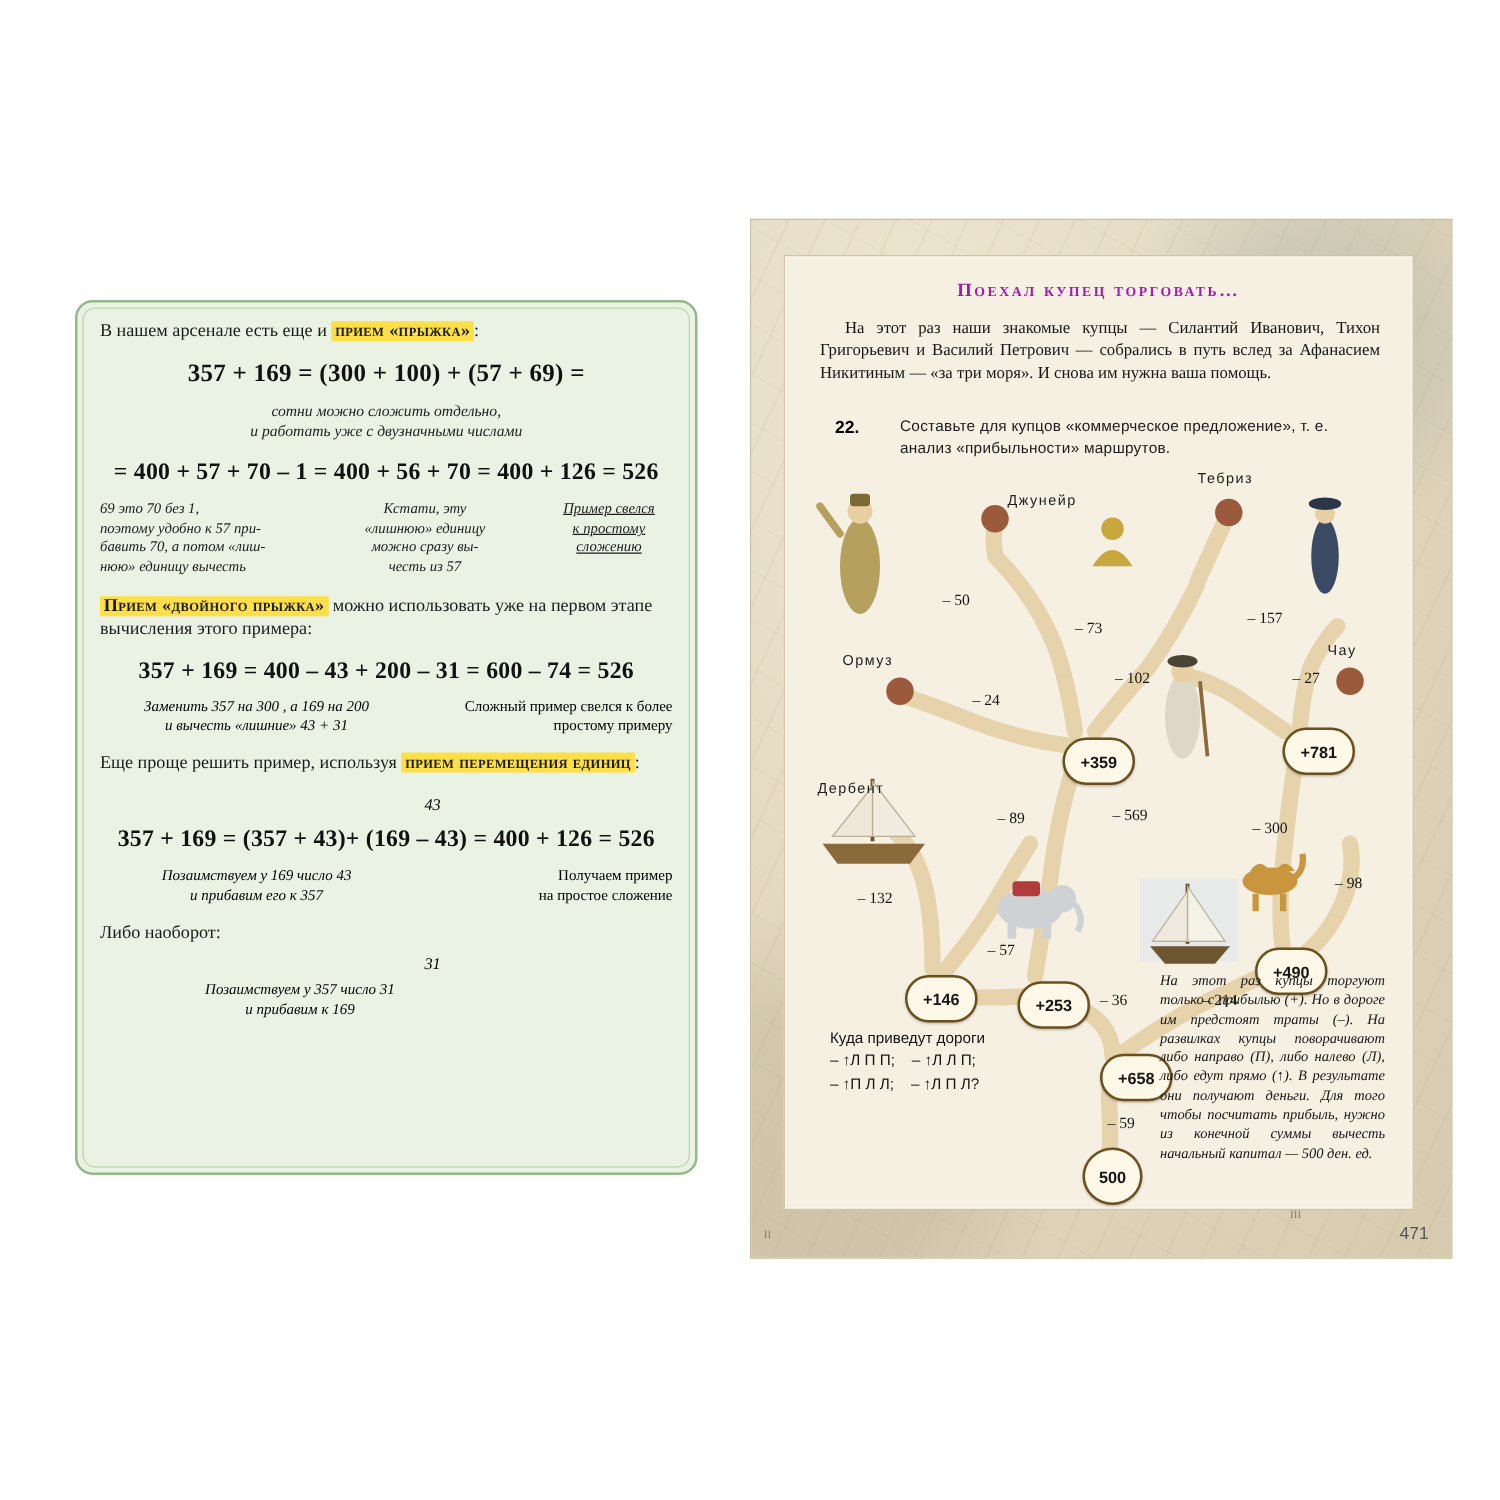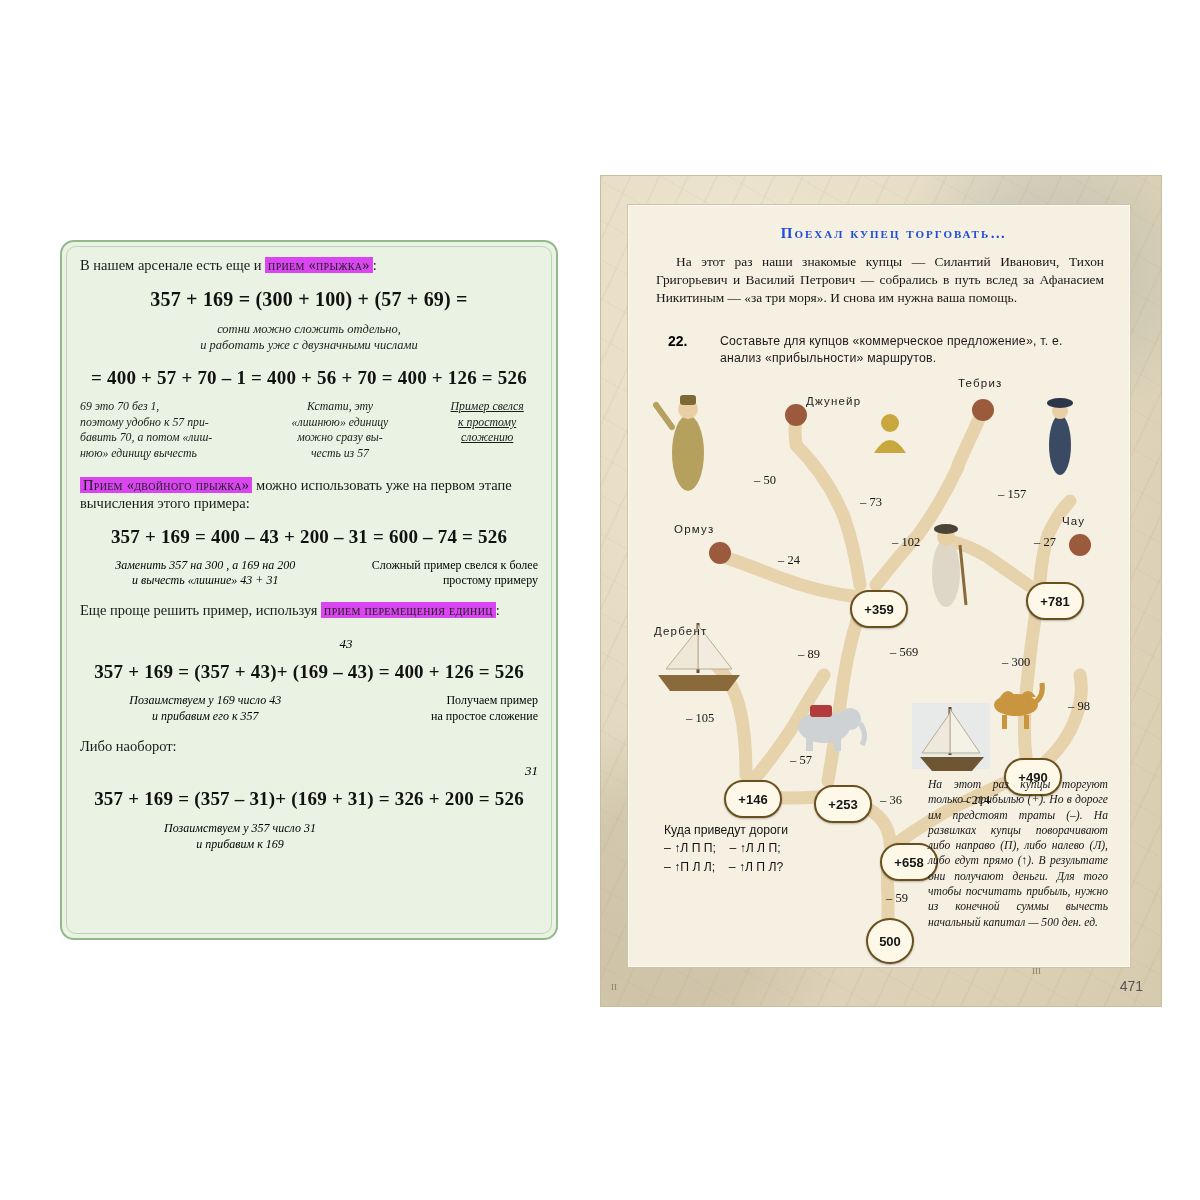--- a/index.html
+++ b/index.html
@@ -21,22 +21,22 @@
     border-radius:14px;
     box-sizing:border-box;
     padding:14px 18px;
   }
   .green-box::before{
     content:"";position:absolute;left:4px;top:4px;right:4px;bottom:4px;
     border:1px solid #bcd4b3;border-radius:10px;pointer-events:none;
   }
   .lp-text{font-size:14.5px;color:#1a1a1a;line-height:1.28;}
   .hl{
-    background:#d946ef;padding:0 3px;font-variant:small-caps;
-    letter-spacing:.3px;font-weight:400;margin-top:40px;
+    background:#fde047;padding:0 3px;font-variant:small-caps;
+    letter-spacing:.3px;font-weight:700;margin-top:40px;
   }
   .eq{
     text-align:center;font-size:20px;font-weight:bold;color:#111;
     margin:13px 0 10px 0;letter-spacing:.2px;
   }
   .eq-sm{font-size:19px;}
   .note-c{
     text-align:center;font-style:italic;font-size:12.5px;color:#222;
     line-height:1.35;margin:2px 0 10px 0;
   }
@@ -45,21 +45,21 @@
   .c1{width:185px;}
   .c2{width:150px;text-align:center;}
   .c3{width:115px;text-align:center;text-decoration:underline;}
   .cols2{display:flex;gap:16px;margin:4px 0 12px 0;}
   .cols2 .a{width:255px;text-align:center;font-style:italic;font-size:12px;line-height:1.32;}
   .cols2 .b{width:195px;text-align:right;font-size:12px;line-height:1.32;}
   .small-above{
     font-style:italic;font-size:13px;text-align:center;margin:16px 0 -4px 74px;
   }
   .small-above2{
-    font-style:italic;font-size:13px;text-align:right;margin:8px 0 -4px 74px;
+    font-style:italic;font-size:13px;text-align:center;margin:8px 0 -4px 74px;
   }
   .bot-note{font-style:italic;font-size:12px;line-height:1.35;margin-top:8px;}
 
   
   .right-page{
     position:absolute;left:600px;top:175px;width:560px;height:830px;
     background:
       radial-gradient(ellipse at 25% 18%, #efe6d2 0%, #e6dcc4 38%, #ded3b8 70%, #d6cbae 100%);
     border:1px solid #c9bd9d;
     overflow:hidden;
@@ -77,22 +77,22 @@
     position:absolute;left:26px;top:28px;width:502px;height:762px;
     background:#f5f0e2;
     border:1px solid #cfc4a6;
     box-shadow:0 0 0 1px rgba(255,255,255,.6) inset;
   }
   .paper::before{
     content:"";position:absolute;inset:-3px;
     border:3px dashed rgba(210,198,168,.0);
   }
   .rp-title{
-    position:absolute;left:15px;top:20px;width:100%;text-align:center;
-    font-size:15px;font-weight:bold;letter-spacing:2px;color:#1d4ed8;
+    position:absolute;left:0;top:20px;width:100%;text-align:center;
+    font-size:15px;font-weight:bold;letter-spacing:2px;color:#a21caf;
     font-variant:small-caps;
   }
   .rp-intro{
     position:absolute;left:28px;top:48px;width:448px;
     font-size:13.4px;line-height:1.34;text-align:justify;color:#161616;
     text-indent:20px;
   }
   .task-no{
     position:absolute;left:40px;top:128px;font-size:14px;font-weight:bold;
     font-family:"Liberation Sans",sans-serif;
@@ -193,21 +193,20 @@
       <div class="cols2">
         <div class="a" style="white-space:pre-line">Позаимствуем у 169 число 43
 и прибавим его к 357</div>
         <div class="b" style="white-space:pre-line">Получаем пример
 на простое сложение</div>
       </div>
 
       <div class="lp-text">Либо наоборот:</div>
 
       <div class="small-above2">31</div>
-      <div class="eq eq-sm">357 + 169 = (357 – 31)+ (169 + 31) = 326 + 200 = 526</div>
 
       <div class="bot-note" style="white-space:pre-line;text-align:center;width:300px;margin-left:10px">Позаимствуем у 357 число 31
 и прибавим к 169</div>
 
     </div>
 
   </div>
 
   <div class="right-page">
     <div class="map-tint"></div>
@@ -328,21 +327,21 @@
       <div class="edge-label" style="left:126px;top:268px">– 50</div>
       <div class="edge-label" style="left:232px;top:290px">– 73</div>
       <div class="edge-label" style="left:370px;top:282px">– 157</div>
       <div class="edge-label" style="left:150px;top:348px">– 24</div>
       <div class="edge-label" style="left:264px;top:330px">– 102</div>
       <div class="edge-label" style="left:406px;top:330px">– 27</div>
       <div class="edge-label" style="left:170px;top:442px">– 89</div>
       <div class="edge-label" style="left:262px;top:440px">– 569</div>
       <div class="edge-label" style="left:374px;top:450px">– 300</div>
       <div class="edge-label" style="left:440px;top:494px">– 98</div>
-      <div class="edge-label" style="left:58px;top:506px">– 105</div>
+      <div class="edge-label" style="left:58px;top:506px">– 132</div>
       <div class="edge-label" style="left:162px;top:548px">– 57</div>
       <div class="edge-label" style="left:252px;top:588px">– 36</div>
       <div class="edge-label" style="left:334px;top:588px">– 214</div>
       <div class="edge-label" style="left:258px;top:686px">– 59</div>
 
       <div class="coin oval" style="left:222px;top:385px;width:54px;height:34px">+359</div>
       <div class="coin oval" style="left:398px;top:377px;width:54px;height:34px">+781</div>
       <div class="coin oval" style="left:376px;top:553px;width:54px;height:34px">+490</div>
       <div class="coin oval" style="left:96px;top:575px;width:54px;height:34px">+146</div>
       <div class="coin oval" style="left:186px;top:580px;width:54px;height:34px">+253</div>

